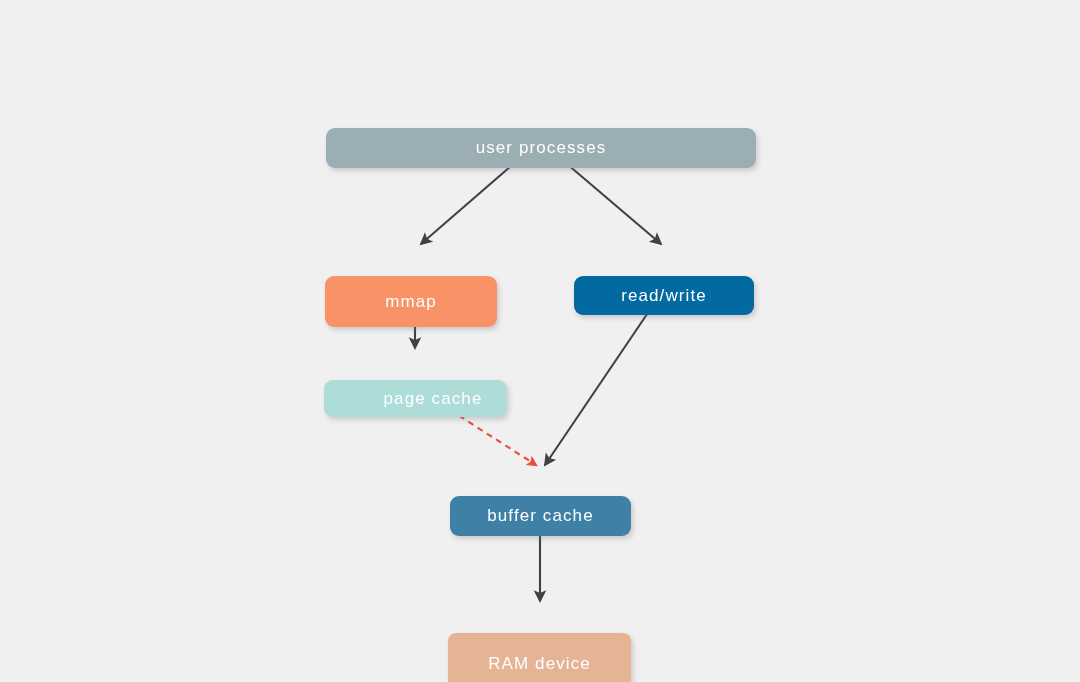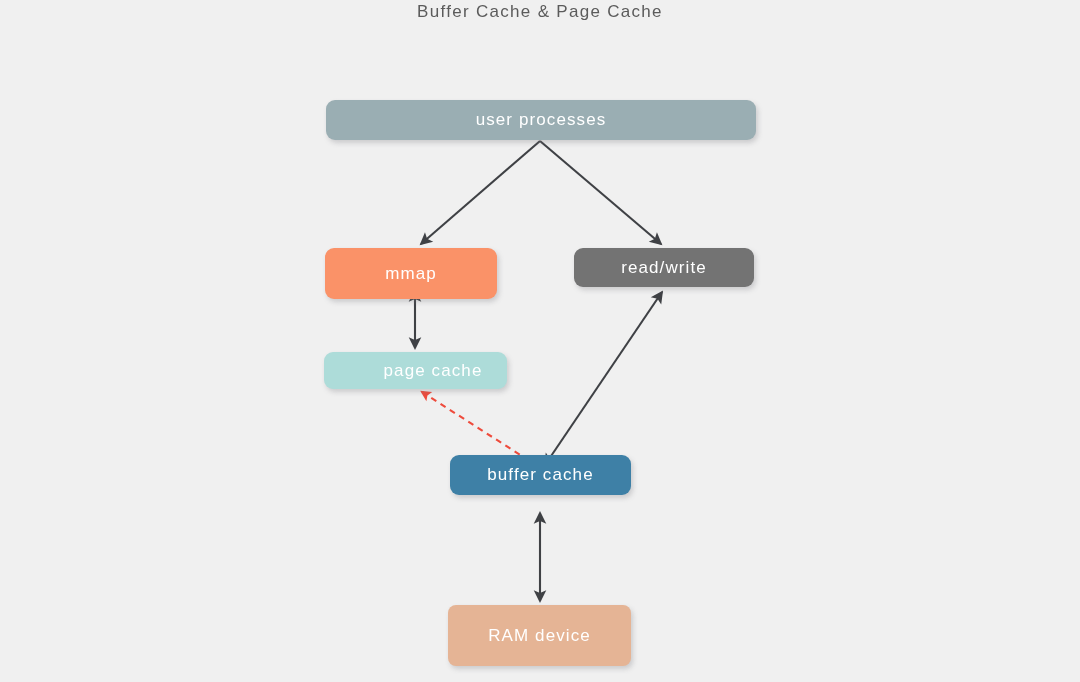--- a/index.html
+++ b/index.html
@@ -54,69 +54,69 @@
   .node {
     position: absolute;
     box-sizing: border-box;
     display: flex;
     align-items: center;
     justify-content: center;
     color: #ffffff;
     letter-spacing: 1.1px;
     box-shadow: 2px 3px 5px rgba(120,120,125,0.30);
     z-index: 5;
+    margin-top: 28px;
   }
   .node.rounded { border-radius: 9px; }
   .node.square  { border-radius: 8px; }
 
   #node-user-processes {
     left: 326px; top: 100px;
     width: 430px; height: 40px;
     background: #9aaeb3;
     font-size: 17px;
   }
   #node-mmap {
     left: 325px; top: 248px;
     width: 172px; height: 51px;
     background: #fa9268;
     font-size: 17px;
   }
   #node-read-write {
     left: 574px; top: 248px;
     width: 180px; height: 39px;
-    background: #737373;
+    background: #0369a1;
     font-size: 17px;
   }
   #node-page-cache {
     left: 324px; top: 352px;
     width: 183px; height: 37px;
     background: #addcd9;
     font-size: 17px;
     padding-left: 35px;
   }
   #node-buffer-cache {
-    left: 450px; top: 455px;
+    left: 450px; top: 468px;
     width: 181px; height: 40px;
     background: #3e80a6;
     font-size: 17px;
   }
   #node-ram-device {
     left: 448px; top: 605px;
     width: 183px; height: 61px;
     background: #e5b495;
     font-size: 17px;
   }
 </style>
 </head>
 <body>
 
 <div id="canvas">
 
   <div id="title-block">
-    <div id="diagram-title">Buffer Cache &amp; Page Cache</div>
   </div>
 
   <svg id="arrow-layer" viewBox="0 0 1080 682" xmlns="http://www.w3.org/2000/svg">
     <defs>
       <marker id="arrow-dark-end" viewBox="0 0 12 12" refX="9.5" refY="6" markerWidth="7.2" markerHeight="7.2" orient="auto-start-reverse" markerUnits="strokeWidth">
         <path d="M 1 1 L 11 6 L 1 11 L 3.1 6 Z" fill="#3f4145"></path>
       </marker>
       <marker id="arrow-dark-start" viewBox="0 0 12 12" refX="9.5" refY="6" markerWidth="7.2" markerHeight="7.2" orient="auto-start-reverse" markerUnits="strokeWidth">
         <path d="M 1 1 L 11 6 L 1 11 L 3.1 6 Z" fill="#3f4145"></path>
       </marker>

